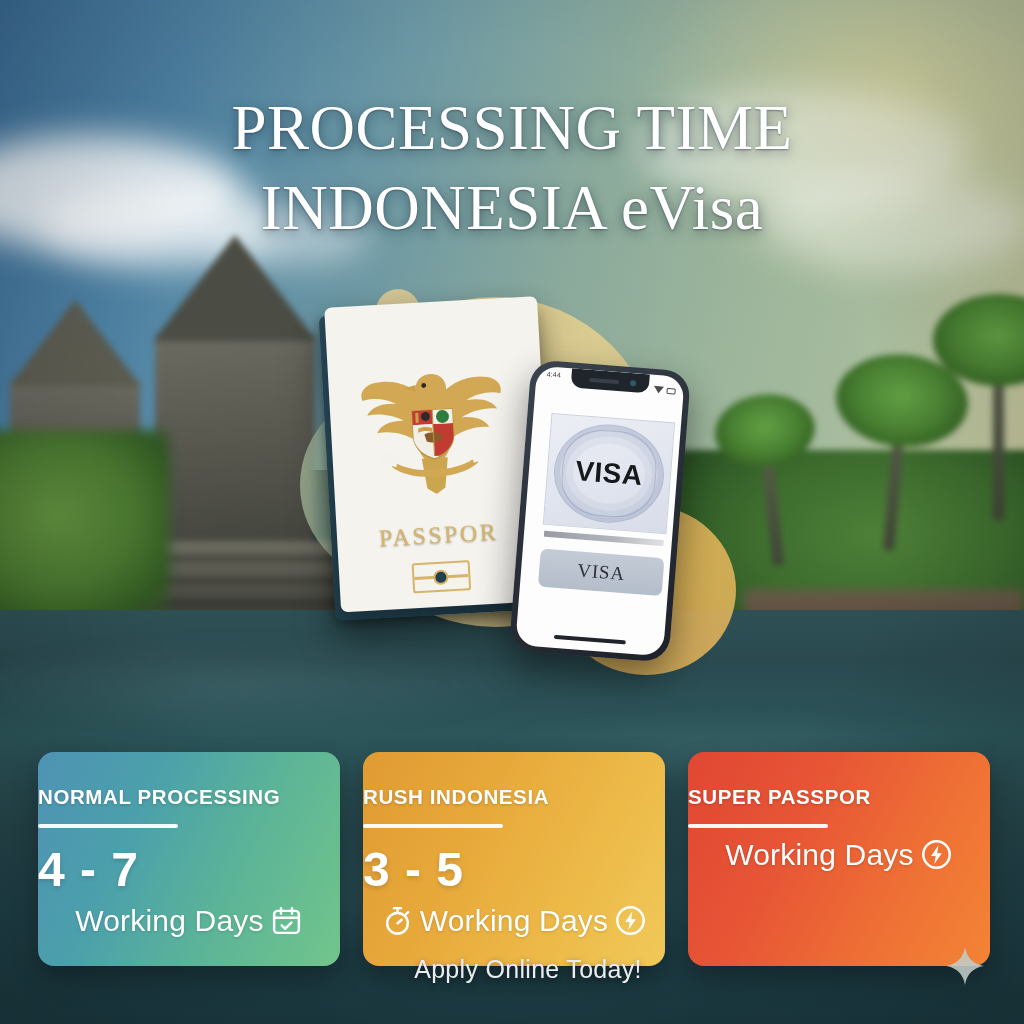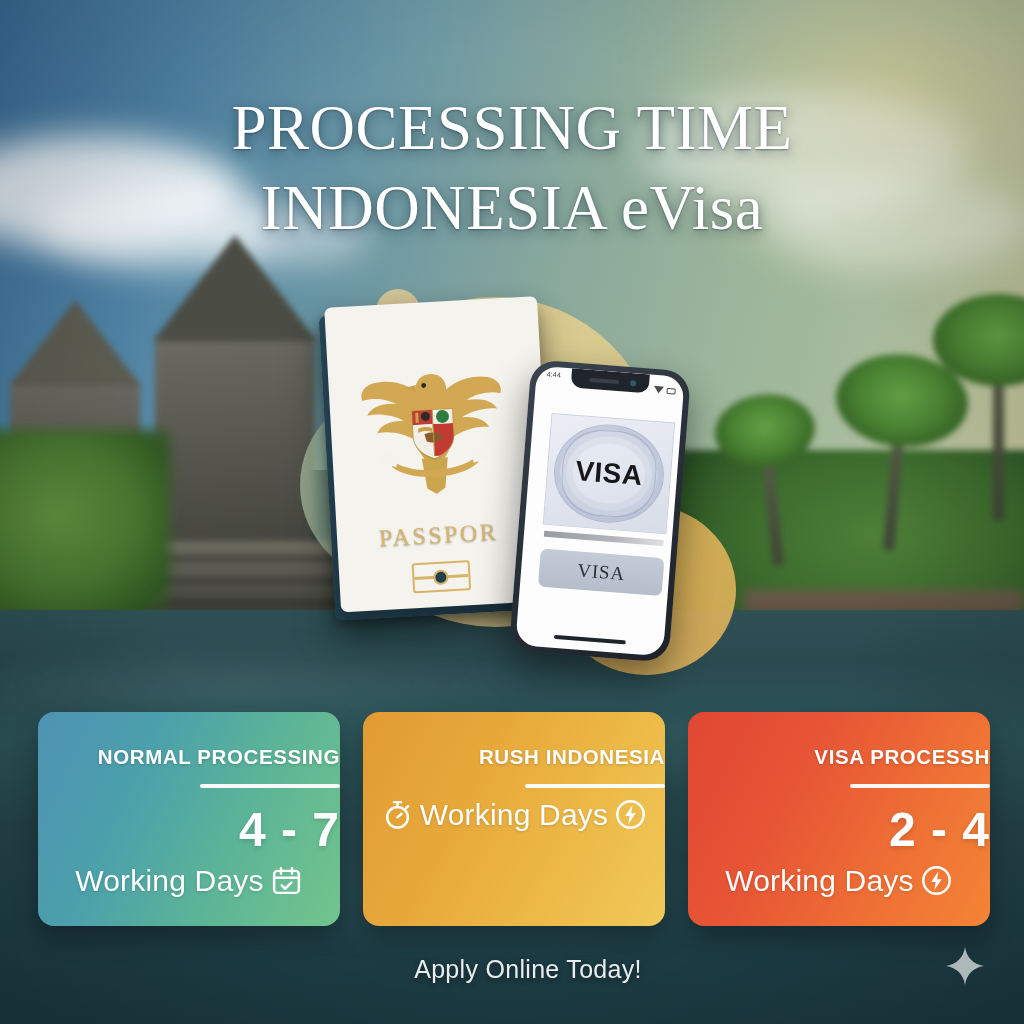--- a/index.html
+++ b/index.html
@@ -261,21 +261,21 @@
 
   
   .cards {
     position:absolute; left:38px; top:712px; width:952px; height:214px;
     display:flex; justify-content:space-between; z-index:7;
   }
   .card {
     width:302px; height:214px; border-radius:16px;
     box-shadow:0 12px 26px rgba(0,0,0,.30);
     position:relative; overflow:hidden;
-    display:flex; flex-direction:column; align-items:flex-end;
+    display:flex; flex-direction:column; align-items:flex-start;margin-top:40px;
   }
   .card.normal { background:linear-gradient(115deg,#4f93b4 0%,#4ba0ab 32%,#5bb398 62%,#72c58b 100%); }
   .card.rush   { background:linear-gradient(118deg,#e09b33 0%,#e7a83a 35%,#edbb49 72%,#f0c95a 100%); }
   .card.super  { background:linear-gradient(118deg,#e14733 0%,#e75535 35%,#ef7235 72%,#f38435 100%); }
 
   .card-title {
     margin-top:33px;
     font-size:20.5px; font-weight:bold; letter-spacing:.6px;
     color:#ffffff; text-align:center;
     text-shadow:0 1px 3px rgba(0,0,0,.2);
@@ -450,20 +450,21 @@
             <path d="M8 3v4M16 3v4"></path>
             <path d="M8.5 15.5l2.5 2.5 4.5-4.5"></path>
           </svg>
         </span>
       </div>
     </div>
 
     <div class="card rush">
       <div class="card-title">RUSH INDONESIA</div>
       <div class="card-rule"></div>
+      <div class="card-range">3 - 5</div>
       <div class="card-days-row">
         <span class="card-icon">
           <svg width="33" height="33" viewBox="0 0 24 24" fill="none" stroke="#ffffff" stroke-width="1.8" stroke-linecap="round" stroke-linejoin="round" aria-hidden="true">
             <circle cx="12" cy="14" r="7.5"></circle>
             <path d="M12 14l3-2.5"></path>
             <path d="M9.5 3h5"></path>
             <path d="M12 3v3.2"></path>
             <path d="M18.2 7.4l1.5-1.5"></path>
           </svg>
         </span>
@@ -471,23 +472,22 @@
         <span class="card-icon">
           <svg width="33" height="33" viewBox="0 0 24 24" aria-hidden="true">
             <circle cx="12" cy="12" r="9.6" fill="none" stroke="#ffffff" stroke-width="1.8"></circle>
             <path d="M13.4 5.2L8.1 13h3.3l-1 5.9L15.9 11h-3.4z" fill="#ffffff"></path>
           </svg>
         </span>
       </div>
     </div>
 
     <div class="card super">
-      <div class="card-title">VISA PROCESSH</div>
+      <div class="card-title">SUPER PASSPOR</div>
       <div class="card-rule"></div>
-      <div class="card-range">2 - 4</div>
       <div class="card-days-row">
         <span class="card-days">Working Days</span>
         <span class="card-icon">
           <svg width="33" height="33" viewBox="0 0 24 24" aria-hidden="true">
             <circle cx="12" cy="12" r="9.6" fill="none" stroke="#ffffff" stroke-width="1.8"></circle>
             <path d="M13.4 5.2L8.1 13h3.3l-1 5.9L15.9 11h-3.4z" fill="#ffffff"></path>
           </svg>
         </span>
       </div>
     </div>

